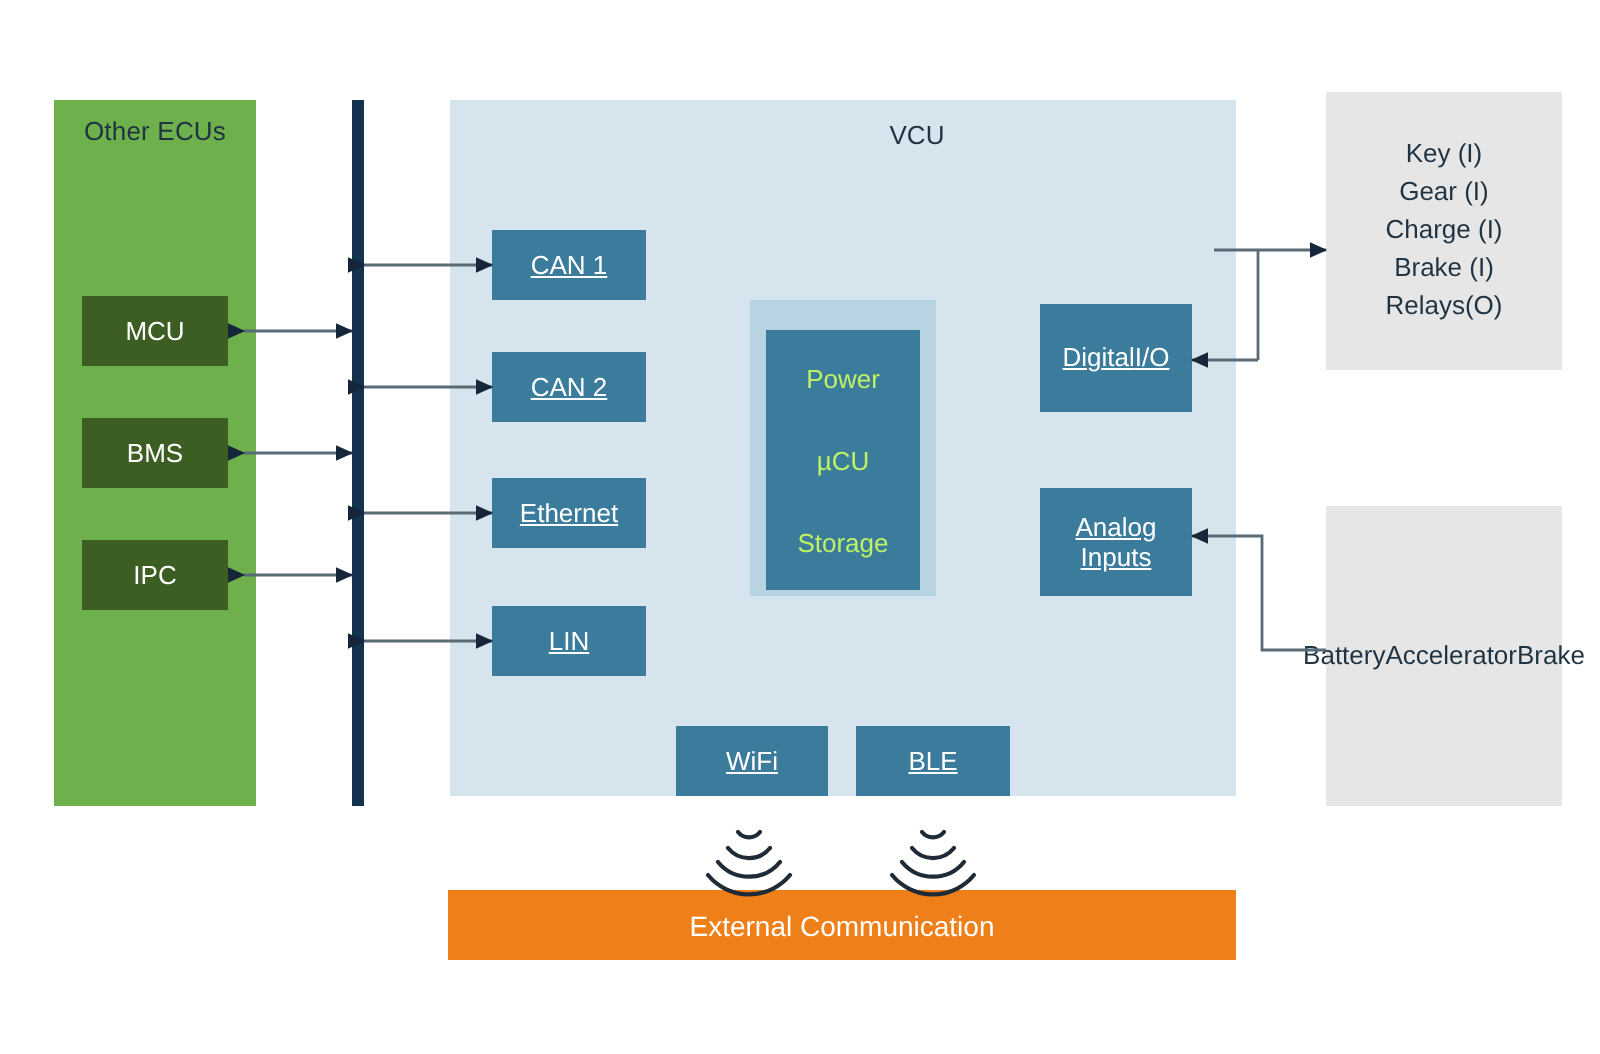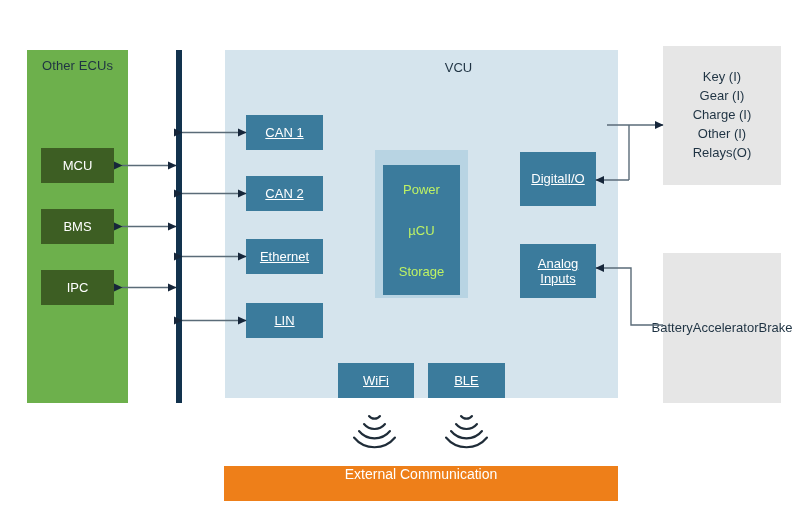--- a/index.html
+++ b/index.html
@@ -79,23 +79,23 @@
     display:flex;align-items:center;justify-content:center;
     text-align:center;
     font-size:13px;
     line-height:1.45;
   }
 
   
   .orange-bar{
     background:#ee7f19;
     color:#ffffff;
-    display:flex;align-items:flex-start;justify-content:center;
+    display:flex;align-items:center;justify-content:center;
     font-size:14px;
-    left:224px;top:466px;width:394px;height:35px;
+    left:224px;top:445px;width:394px;height:35px;
   }
 
   
   #wires{position:absolute;left:0;top:0;width:800px;height:527px;pointer-events:none;}
 
   .wline{stroke:#5a6b78;stroke-width:1.4;fill:none;}
   .whead{fill:#16263a;}
 </style>
 </head>
 <body>
@@ -158,21 +158,21 @@
     <span>WiFi</span>
   </div>
   <div class="abs blue-box" style="left:428px;top:363px;width:77px;height:35px;">
     <span>BLE</span>
   </div>
 
   <div class="abs gray-panel" style="left:663px;top:46px;width:118px;height:139px;flex-direction:column;">
     <span>Key (I)</span>
     <span>Gear (I)</span>
     <span>Charge (I)</span>
-    <span>Other (I)</span>
+    <span>Brake (I)</span>
     <span>Relays(O)</span>
   </div>
 
   <div class="abs gray-panel" style="left:663px;top:253px;width:118px;height:150px;">
     <span>Battery</span>
     <span>Accelerator</span>
     <span>Brake</span>
   </div>
 
   <div class="abs orange-bar">

